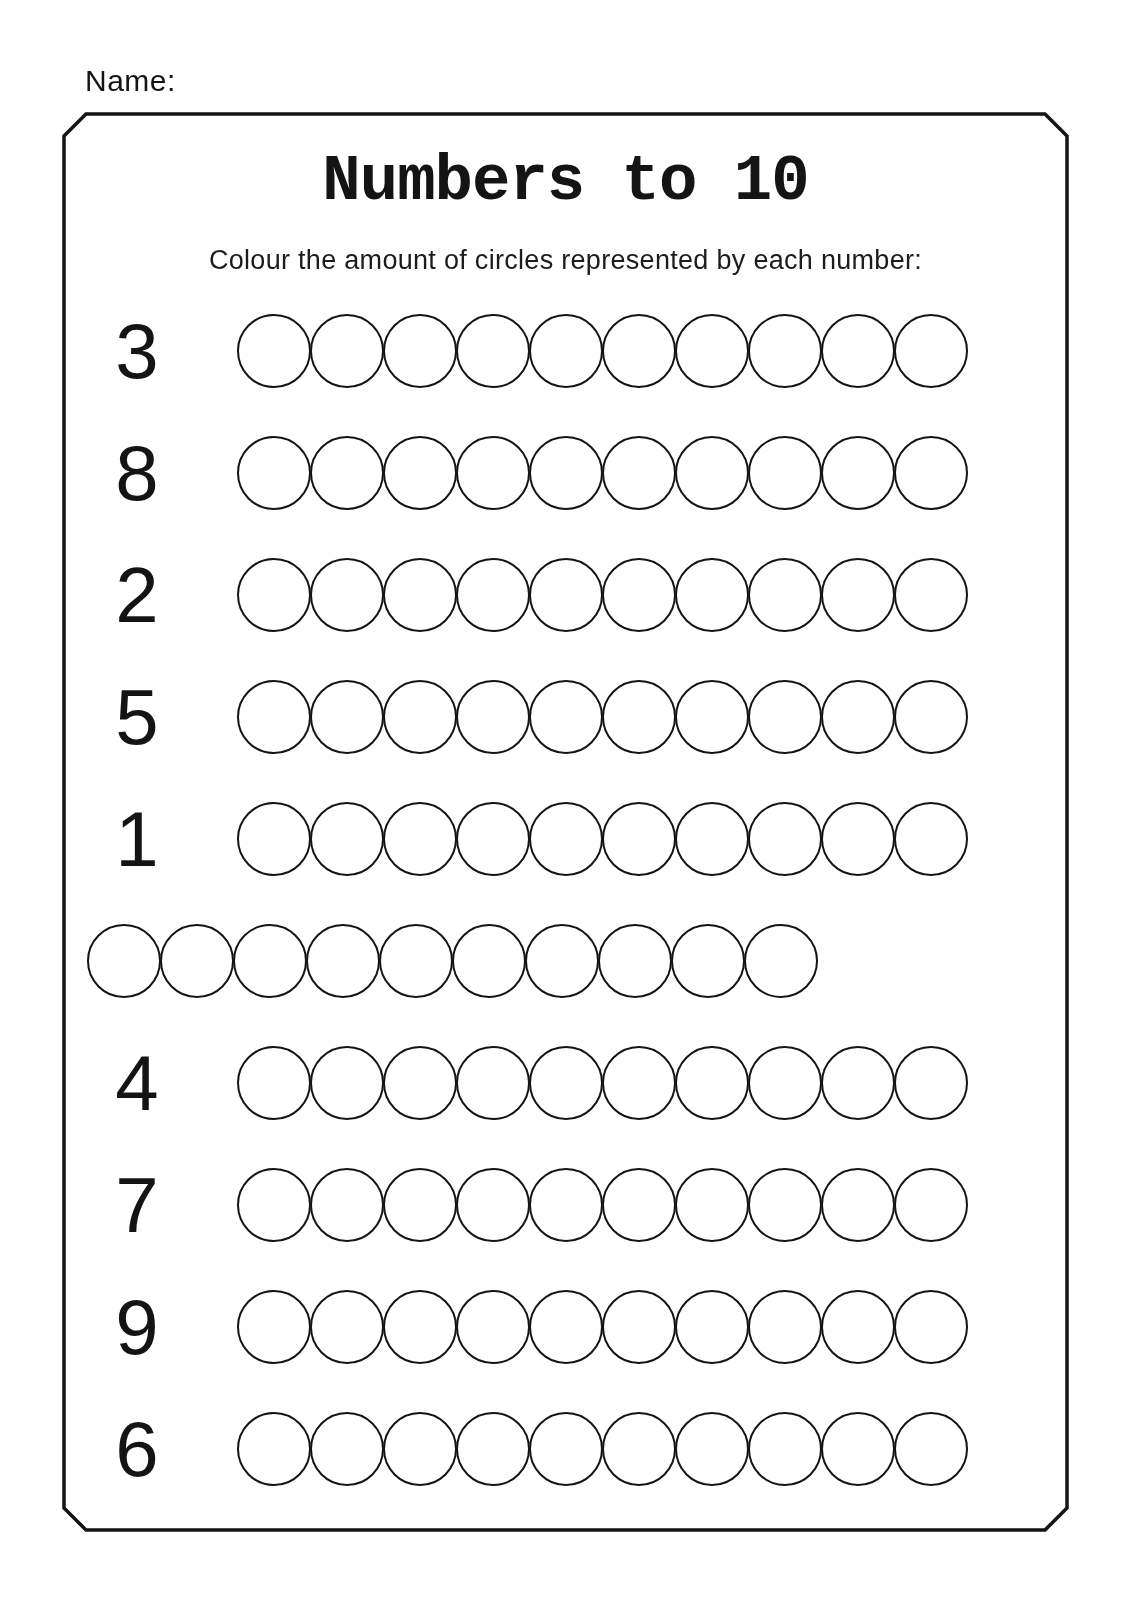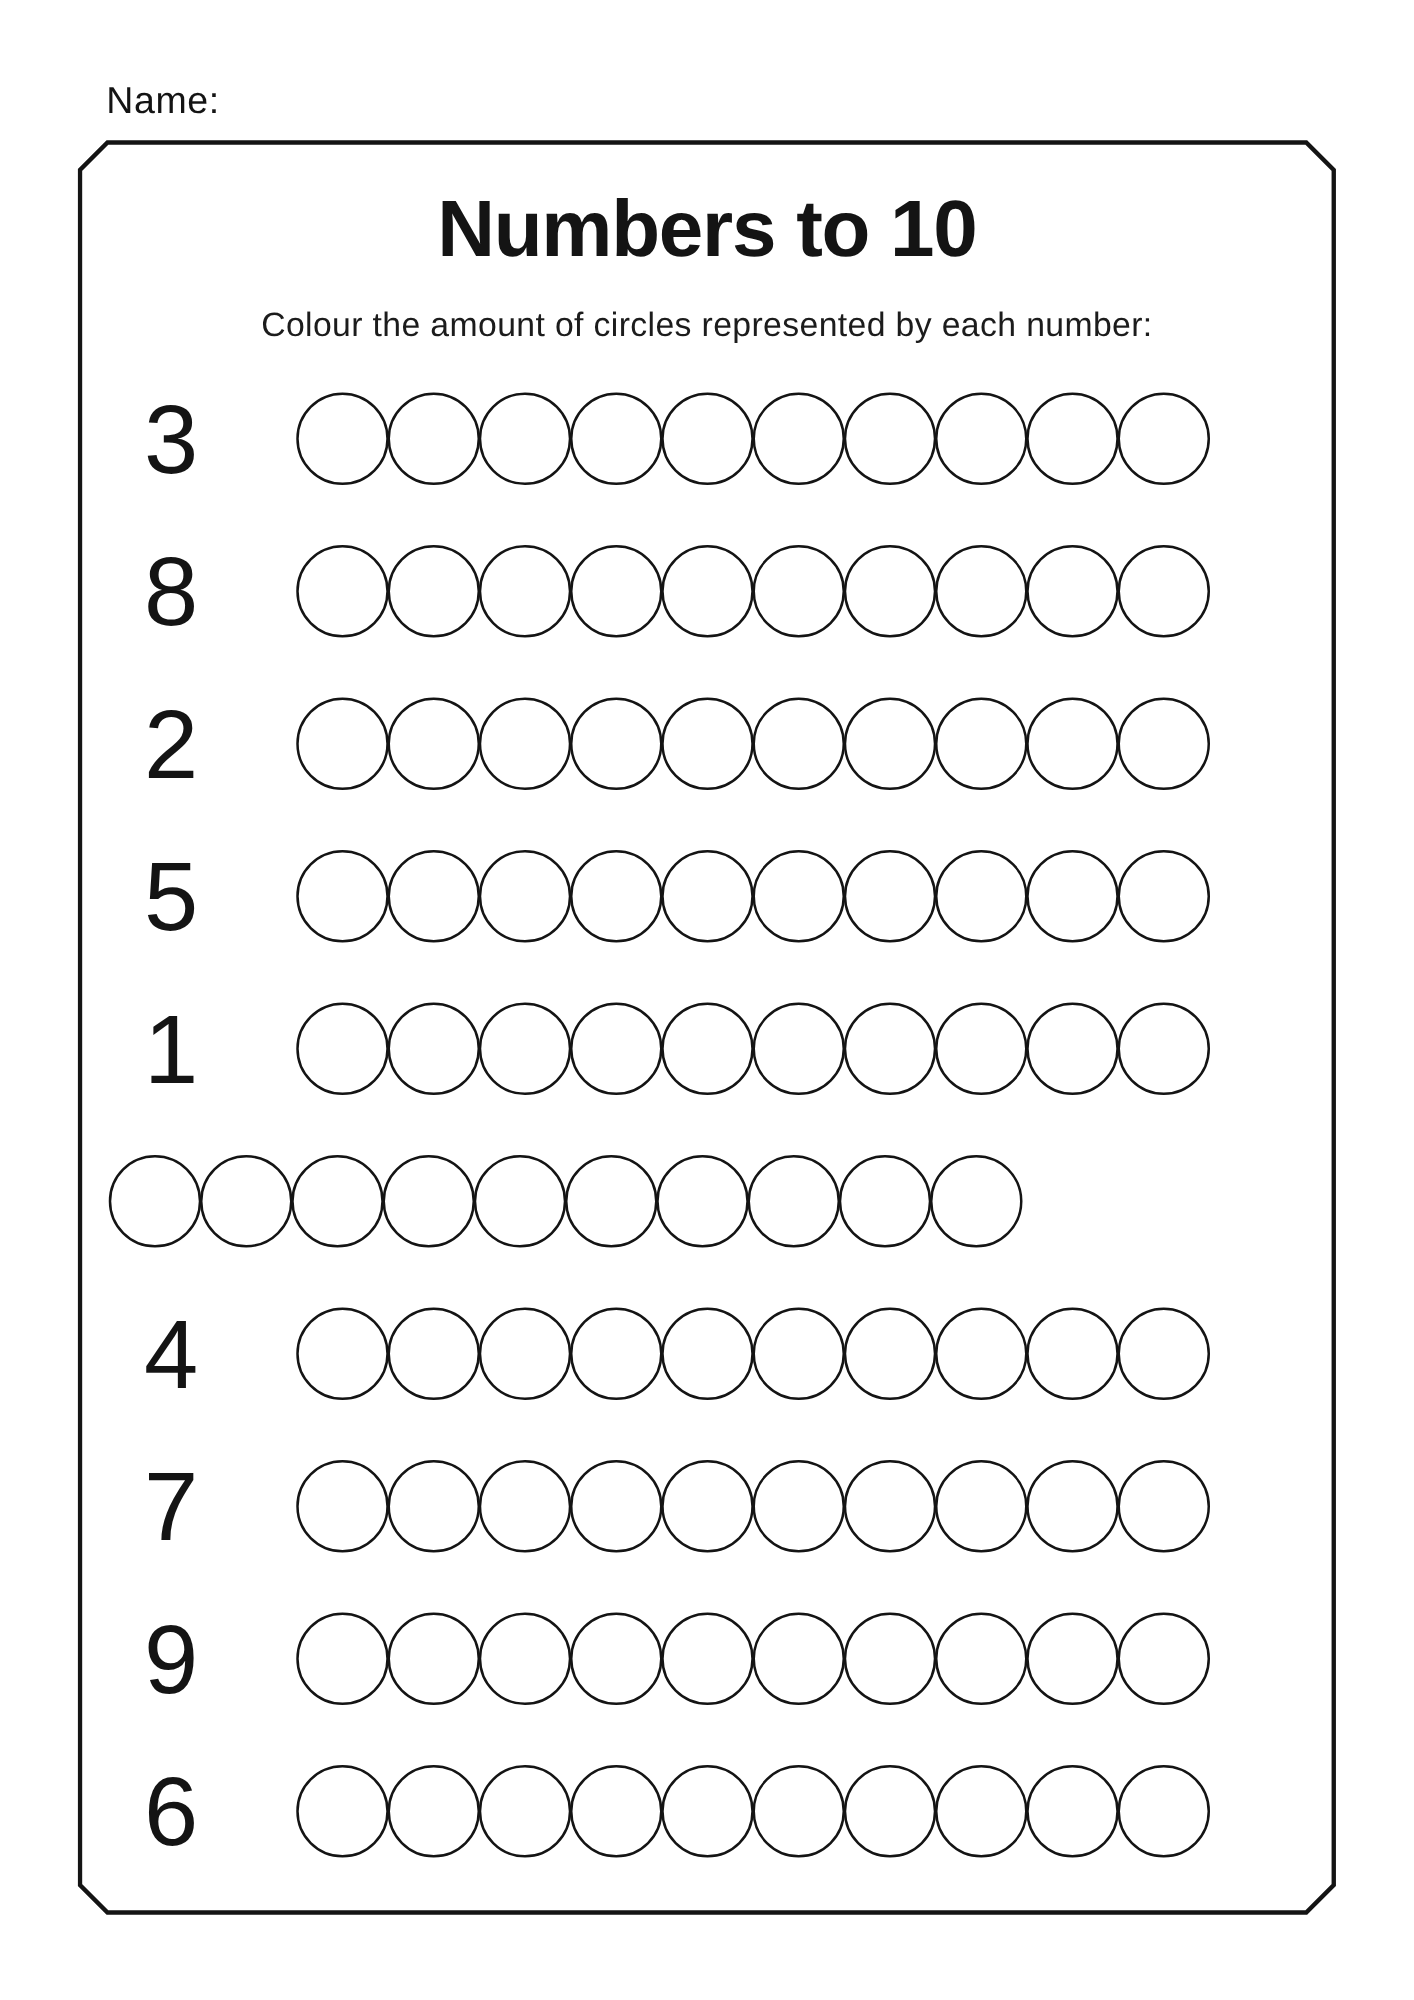--- a/index.html
+++ b/index.html
@@ -41,21 +41,21 @@
     stroke: var(--ink);
     stroke-width: 3.5;
     stroke-linejoin: miter;
   }
   .title {
     position: absolute;
     left: 62px;
     top: 146px;
     width: 1007px;
     text-align: center;
-    font-family: Liberation Sans, sans-serif;
+    font-family: Liberation Mono, monospace;
     font-size: 64px;
     font-weight: 800;
     letter-spacing: -1px;
     color: var(--ink);
   }
   .instruction {
     position: absolute;
     left: 62px;
     top: 245px;
     width: 1007px;

